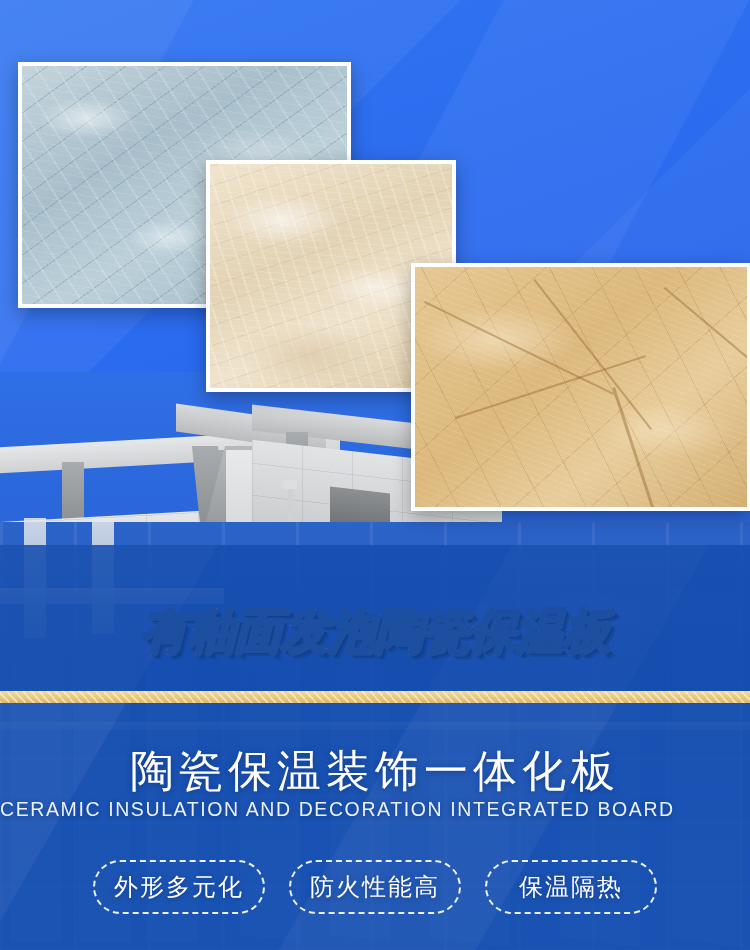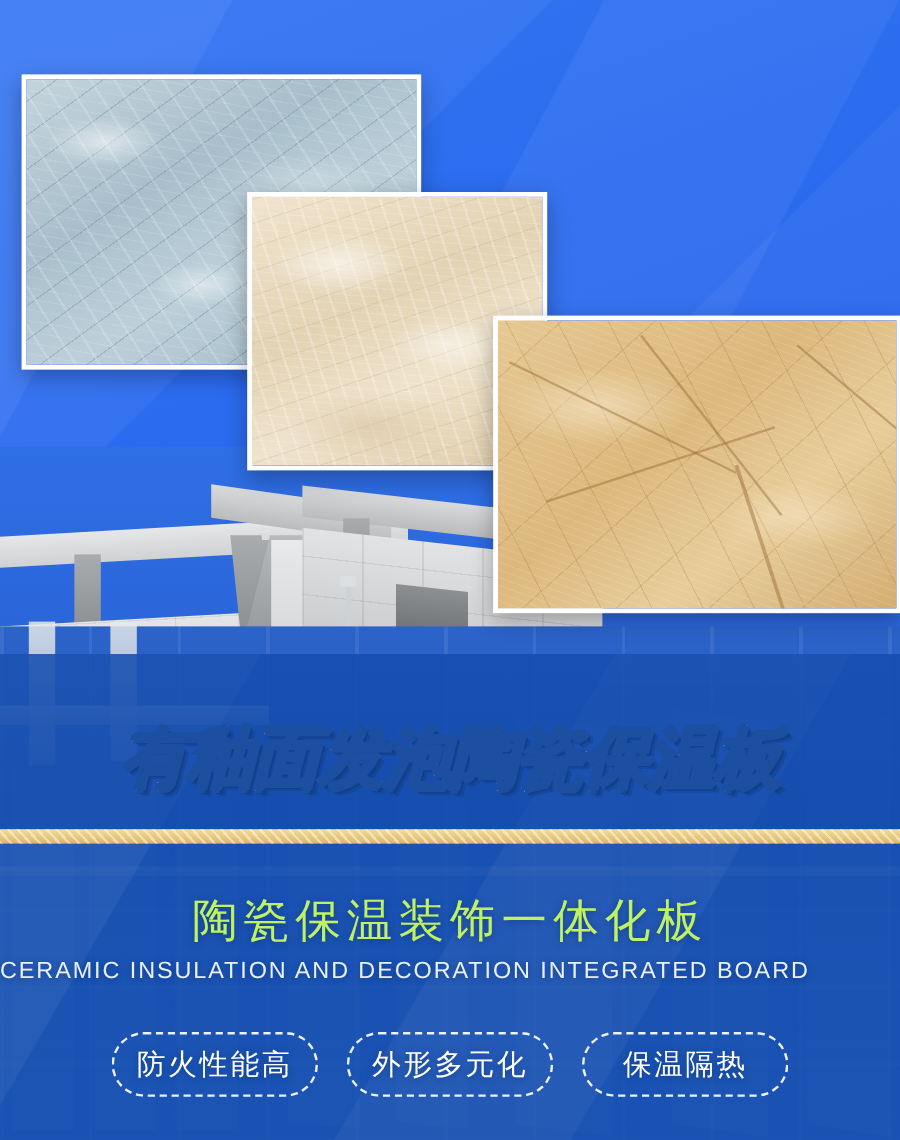--- a/index.html
+++ b/index.html
@@ -101,21 +101,21 @@
   .vein{position:absolute;background:rgba(150,104,48,.45);transform-origin:0 0;}
 
   
   .title-overlay{
     position:absolute;left:0;top:545px;width:750px;height:150px;
     background:linear-gradient(180deg, rgba(21,78,176,.55) 0%, rgba(20,76,174,.62) 100%);
   }
   .main-title{
     position:absolute;left:0;top:587px;width:750px;height:90px;
     display:flex;align-items:center;justify-content:center;
-    font-size:56px;line-height:1;
+    font-size:48px;line-height:1;
     font-weight:900;font-style:italic;
     letter-spacing:-1px;
     color:#f0d28a;
     -webkit-text-stroke:0px;
     text-shadow:
        2px 0 0 #1d4fa0, -2px 0 0 #1d4fa0, 0 2px 0 #1d4fa0, 0 -2px 0 #1d4fa0,
        3px 3px 0 rgba(18,62,134,.85), 5px 5px 0 rgba(18,62,134,.45);
     white-space:nowrap;
     transform:scaleX(1.0);
   }
@@ -131,22 +131,22 @@
   .gold-bar{
     position:absolute;left:0;top:691px;width:750px;height:12px;
     background:
       repeating-linear-gradient(48deg, rgba(255,255,255,.45) 0 2px, rgba(0,0,0,0) 2px 6px),
       linear-gradient(180deg,#f2dc9d 0%, #e8c97e 50%, #dcb868 100%);
   }
 
   
   .sub-cn{
     position:absolute;left:0;top:742px;width:750px;
-    text-align:center;color:#bef264;
-    font-size:38px;letter-spacing:5px;font-weight:400;
+    text-align:center;color:#ffffff;
+    font-size:44px;letter-spacing:5px;font-weight:400;
     text-shadow:0 1px 6px rgba(10,40,95,.55);
   }
   .sub-en{
     position:absolute;left:0;top:798px;width:750px;
     color:#e9f1ff;
     font-size:19.5px;letter-spacing:1.6px;font-weight:400;
     text-shadow:0 1px 5px rgba(10,40,95,.5);
   }
 
   
@@ -236,18 +236,18 @@
   <div class="main-title">
     <span>有釉面发泡陶瓷保温板</span>
   </div>
 
   <div class="gold-bar"></div>
 
   <div class="sub-cn">陶瓷保温装饰一体化板</div>
   <div class="sub-en">CERAMIC INSULATION AND DECORATION INTEGRATED BOARD</div>
 
   <div class="badges">
+    <div class="badge">外形多元化</div>
     <div class="badge">防火性能高</div>
-    <div class="badge">外形多元化</div>
     <div class="badge">保温隔热</div>
   </div>
 
 </div>
 
 </body></html>

